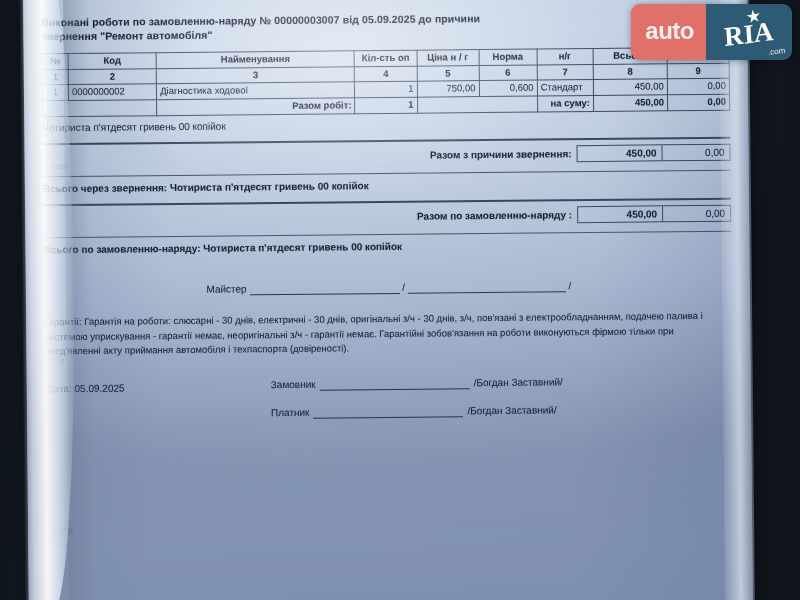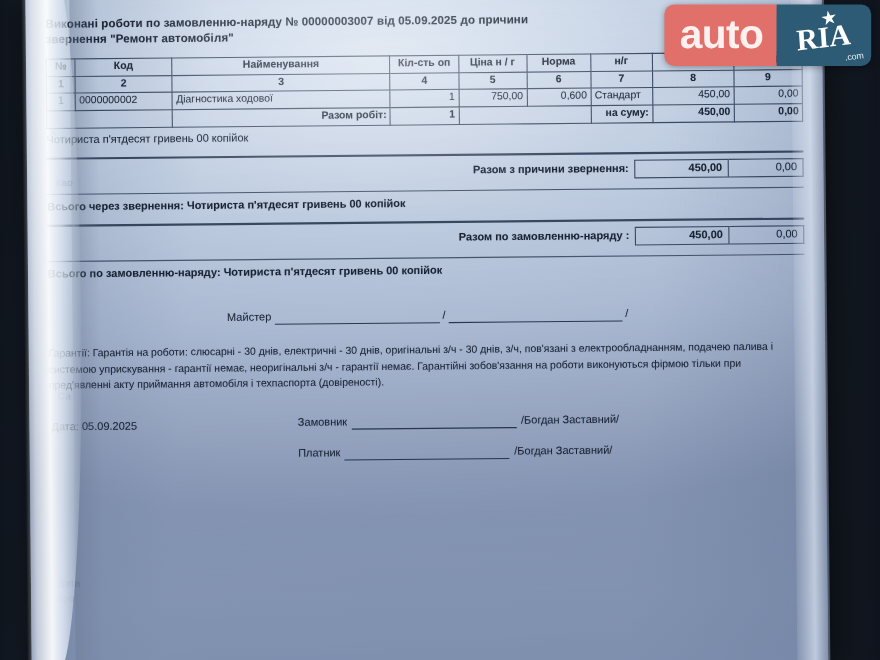--- a/index.html
+++ b/index.html
@@ -282,21 +282,21 @@
     top: 4px;
     display: flex;
     align-items: stretch;
     height: 56px;
     filter: drop-shadow(0 1px 3px rgba(0,0,0,.35));
   }
   .wm-auto {
     background: #e2706a;
     border-radius: 9px 0 0 9px;
     color: #fdf0ee;
-    font-size: 37px;
+    font-size: 24px;
     font-weight: bold;
     letter-spacing: -.5px;
     padding: 4px 12px 6px 14px;
     display: flex;
     align-items: center;
     line-height: 1;
   }
   .wm-ria {
     background: #2d5b75;
     border-radius: 0 9px 9px 0;

